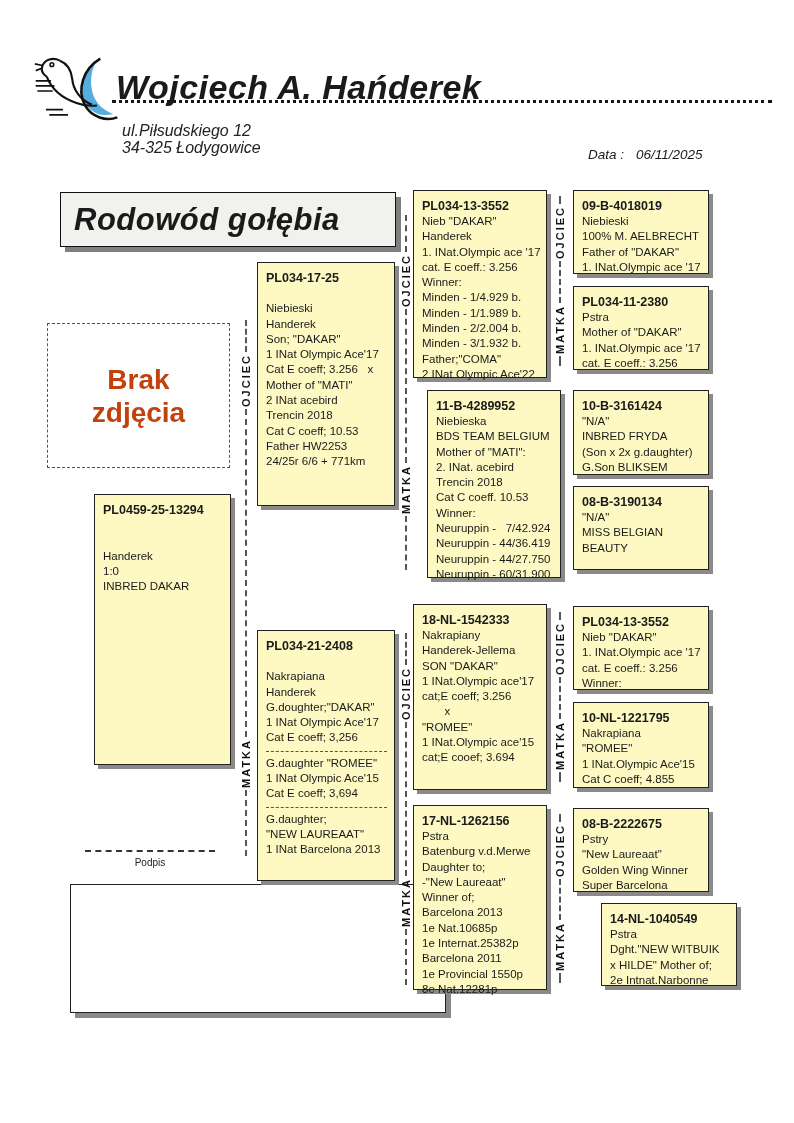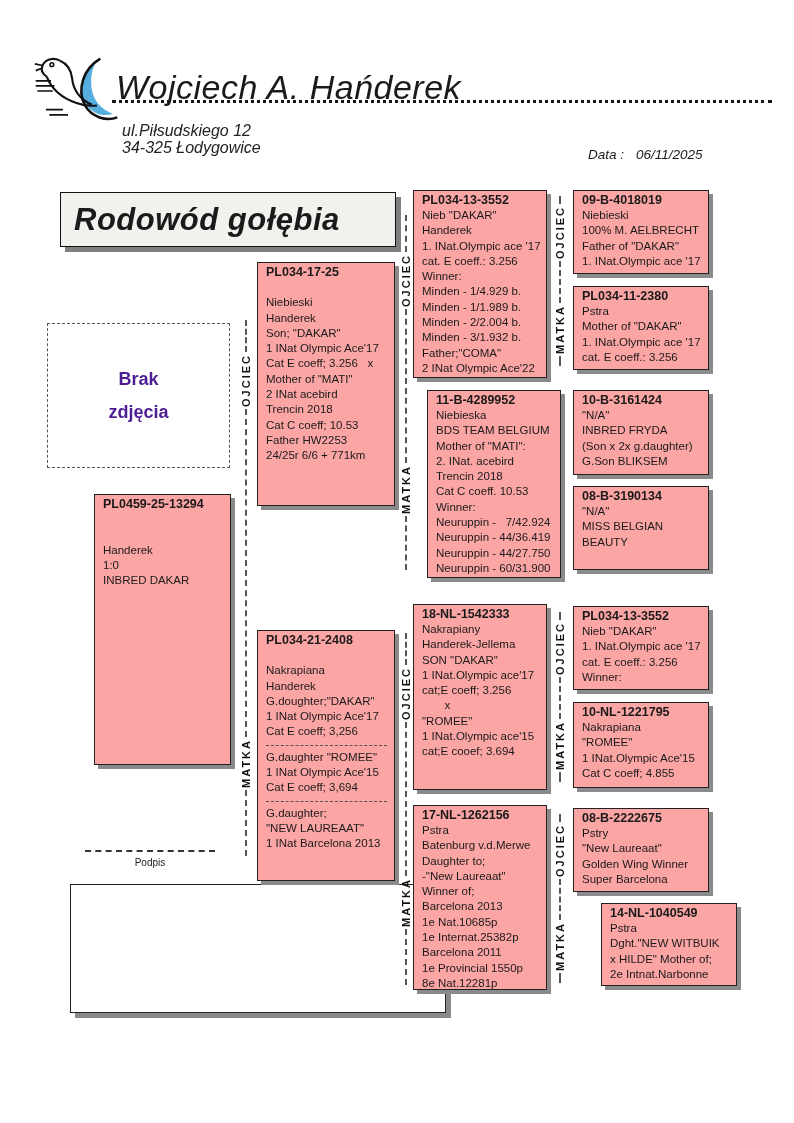--- a/index.html
+++ b/index.html
@@ -1,41 +1,41 @@
 <!DOCTYPE html>
 <html><head>
 <meta charset="utf-8">
 <style>
   html,body{margin:0;padding:0;background:#ffffff;}
   .page{position:relative;width:794px;height:1123px;background:#fff;overflow:hidden;
         font-family:"Liberation Sans","DejaVu Sans",sans-serif;color:#1a1a1a;}
 
   
   .logo{position:absolute;left:34px;top:50px;width:102px;height:82px;}
-  .brand-name{position:absolute;left:116px;top:68px;font-size:34px;font-weight:normal;font-style:italic;
+  .brand-name{position:absolute;left:116px;top:68px;font-size:34px;font-weight:bold;font-style:italic;
               letter-spacing:.5px;white-space:nowrap;}
   .brand-underline{position:absolute;left:112px;top:100px;width:660px;border-bottom:3px dotted #161616;}
   .addr{position:absolute;left:122px;font-size:16px;font-style:italic;color:#222;}
   .addr1{top:122px;} .addr2{top:139px;}
   .date-row{position:absolute;left:588px;top:147px;font-size:13.5px;font-style:italic;white-space:pre;}
   .date-row .v{margin-left:12px;}
 
   
   .title-box{position:absolute;left:60px;top:192px;width:336px;height:55px;background:#f1f1ee;
              border:1px solid #111;box-shadow:5px 5px 0 #7f7f7f;display:flex;align-items:center;box-sizing:border-box;}
   .title-box span{font-size:31px;font-weight:bold;font-style:italic;padding-left:13px;letter-spacing:.5px;}
 
   
   .photo-box{position:absolute;left:47px;top:323px;width:183px;height:145px;border:1px dashed #555;
              box-sizing:border-box;display:flex;flex-direction:column;justify-content:center;align-items:center;}
-  .photo-box div{font-size:18px;font-weight:bold;color:#4c1d95;line-height:33px;}
-
-  
-  .pbox{position:absolute;background:#fca5a5;border:1px solid #222;box-shadow:4px 4px 0 #8a8a8a;
-        box-sizing:border-box;padding:1px 3px 3px 8px;font-size:11.5px;line-height:15.3px;z-index:2;}
+  .photo-box div{font-size:28px;font-weight:bold;color:#c2410c;line-height:33px;}
+
+  
+  .pbox{position:absolute;background:#fef9c3;border:1px solid #222;box-shadow:4px 4px 0 #8a8a8a;
+        box-sizing:border-box;padding:7px 3px 3px 8px;font-size:11.5px;line-height:15.3px;z-index:2;}
   .pbox .ring{font-weight:bold;font-size:12.5px;line-height:16px;}
   .pbox .line{white-space:pre-wrap;}
   .pbox .divider{border-top:1px dashed #555;margin:5px 4px 4px 0;height:0;}
 
   
   .connector{position:absolute;display:flex;flex-direction:column;align-items:center;z-index:1;}
   .cdash{width:0;border-left:2px dashed #555;}
   .cdash.grow{flex:1;}
   .vlabel{writing-mode:vertical-rl;transform:rotate(180deg);font-size:11px;font-weight:bold;
           letter-spacing:2px;color:#111;margin:2px 0;white-space:nowrap;}

